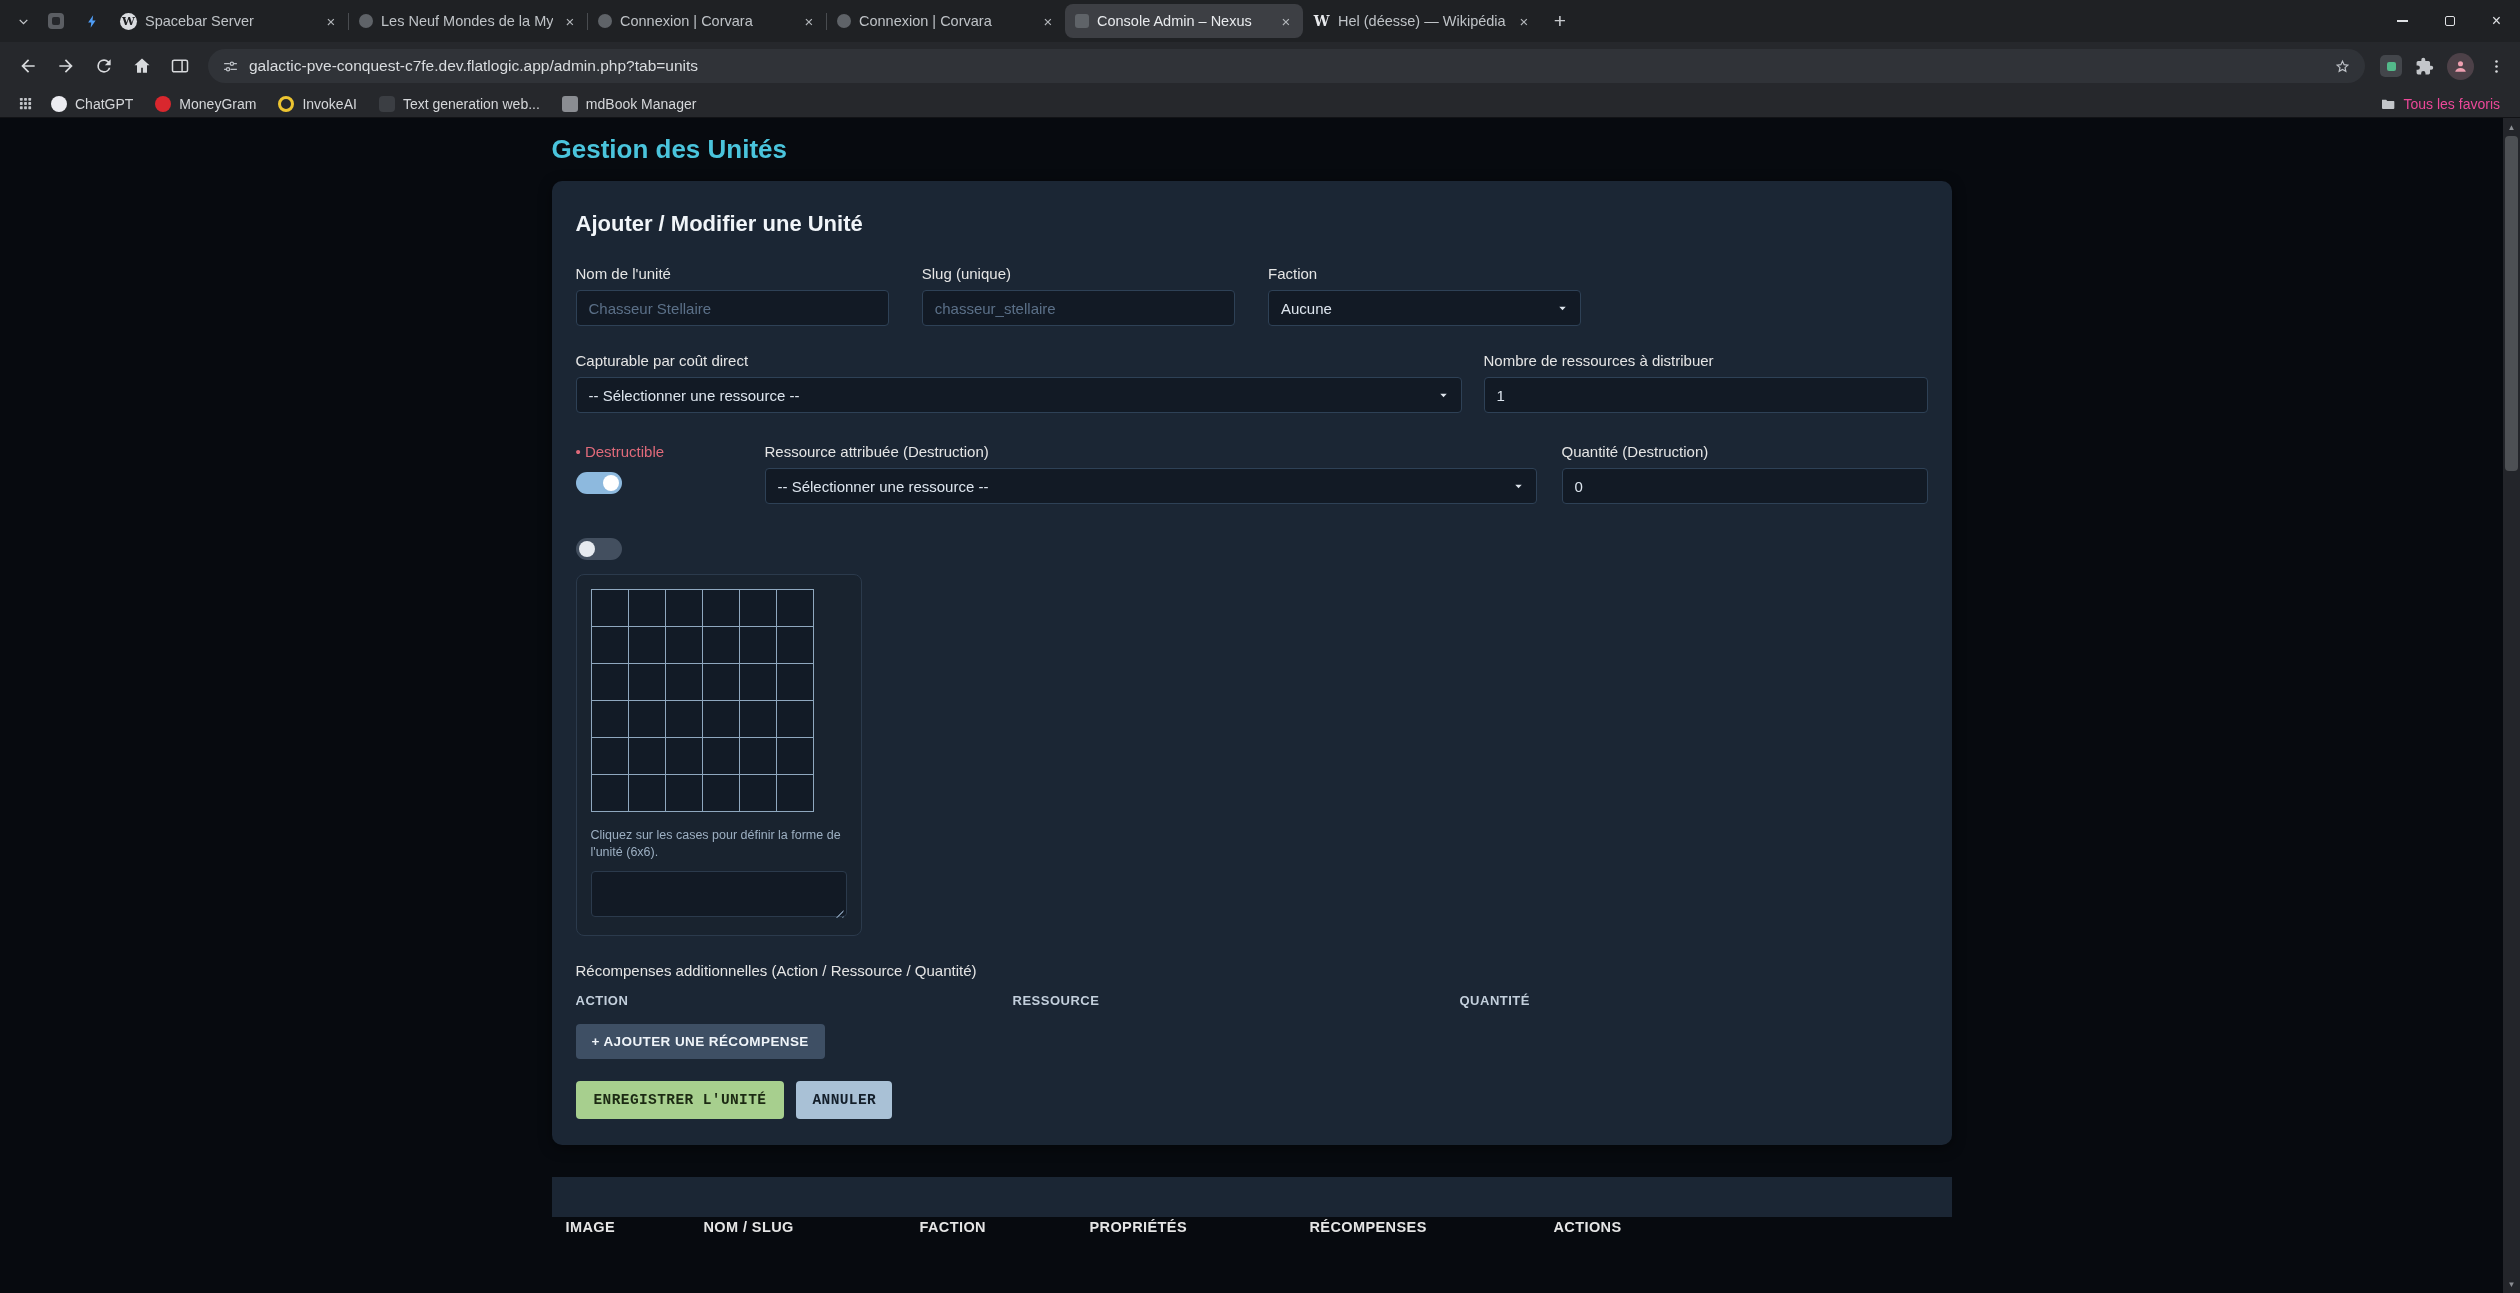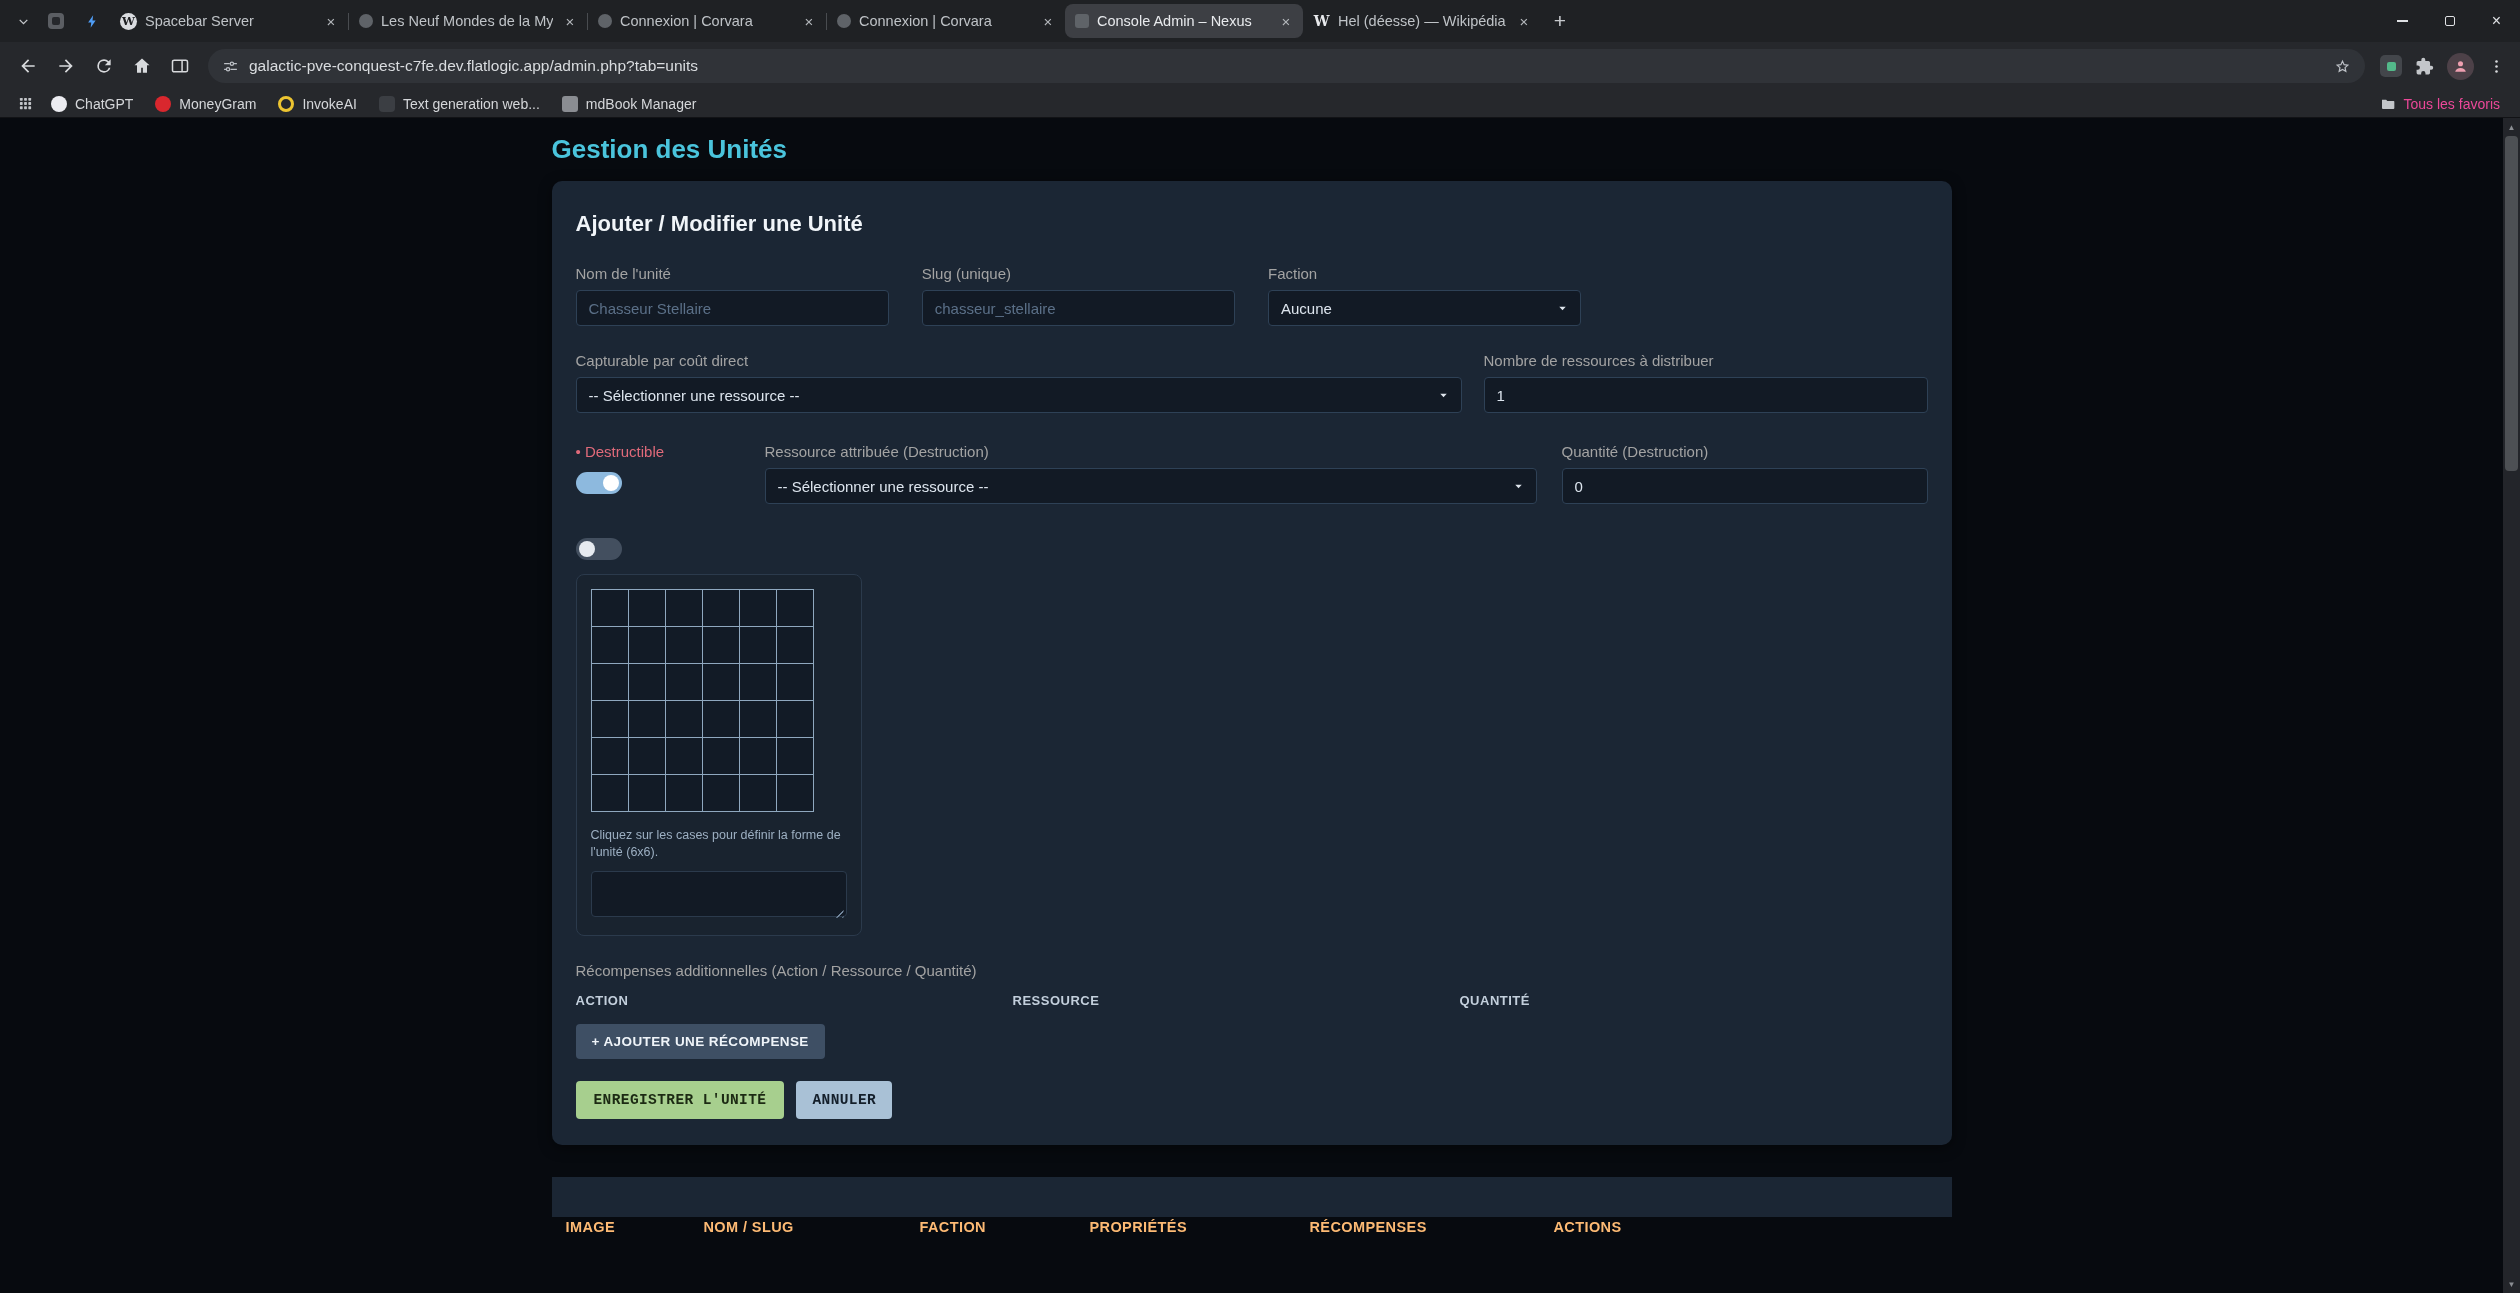--- a/index.html
+++ b/index.html
@@ -72,21 +72,21 @@
   
   .viewport { position:absolute; top:118px; left:0; right:17px; bottom:0; background:#070a0f; overflow:hidden; }
   .content { width:1400px; margin:0 auto; }
   .page-title { margin-top:16px; font-size:26px; font-weight:bold; color:#4ac4dc; }
   .card { margin-top:16px; background:#1b2634; border-radius:10px; padding:24px 24px 26px; box-shadow:0 3px 14px rgba(0,0,0,.45); }
   .card-title { font-size:22px; font-weight:bold; color:#f1f5f9; margin:6px 0 28px; }
   .row { display:grid; }
   .r1 { grid-template-columns:repeat(4,1fr); gap:33px; }
   .r2 { margin-top:26px; grid-template-columns:1fr 444px; gap:22px; }
   .r3 { margin-top:30px; grid-template-columns:164px 772px 1fr; gap:25px; }
-  .flabel { display:block; font-size:15px; color:#a3a3a3; margin-bottom:8px; }
+  .flabel { display:block; font-size:15px; color:#e5e5e5; margin-bottom:8px; }
   .flabel.red { color:#e06a7a; }
   .flabel.green { color:#7fc884; }
   .tinput { width:100%; height:36px; background:#121a25; border:1px solid #2e4156; border-radius:4px; color:#dde5ee; font-size:15px; padding:0 12px; outline:none; font-family:inherit; }
   .tinput::placeholder { color:#5b7088; }
   .select { width:100%; height:36px; background:#121a25; border:1px solid #2e4156; border-radius:4px; color:#dde5ee; font-size:15px; padding:0 12px; display:flex; align-items:center; justify-content:space-between; gap:8px; }
   .select .chev { width:11px; height:11px; color:#dfe6ee; flex:0 0 auto; }
   .select .chev svg { width:11px; height:11px; }
   .select span { white-space:nowrap; overflow:hidden; }
   .filebox { width:100%; height:36px; background:#121a25; border:1px solid #2e4156; border-radius:4px; display:flex; align-items:center; padding:0 10px 0 4px; gap:10px; overflow:hidden; }
   .filebtn { background:#f1f3f4; color:#1b1d1f; font-size:13.5px; padding:5px 11px; border-radius:3px; white-space:nowrap; }
@@ -115,21 +115,21 @@
   .rewards-head { margin-top:14px; display:grid; grid-template-columns:437px 447px 1fr; font-size:13px; font-weight:bold; color:#c3cfdc; letter-spacing:.5px; }
   .btn { display:inline-flex; align-items:center; justify-content:center; border-radius:4px; font-weight:bold; letter-spacing:.4px; }
   .btn.add { margin-top:16px; background:#3e4f64; color:#eff4f9; font-size:13.5px; padding:10px 16px; }
   .actions-row { margin-top:22px; display:flex; gap:12px;font-family:Liberation Mono, monospace; }
   .btn.save { background:#a7cf8e; color:#1c2a13; font-size:14.5px; padding:11px 18px; }
   .btn.cancel { background:#a9c1d6; color:#141f2b; font-size:14.5px; padding:11px 16px; }
 
   .units-table { margin-top:32px; }
   .ut-head, .ut-row { display:grid; grid-template-columns:138px 216px 170px 220px 244px 1fr; }
   .ut-head { background:#1b2634; height:40px; align-items:center; }
-  .ut-head span { padding-left:14px; color:#fdba74; font-size:14.5px; font-weight:bold; letter-spacing:.4px;margin-top:42px; }
+  .ut-head span { padding-left:14px; color:#e5e5e5; font-size:14.5px; font-weight:bold; letter-spacing:.4px;margin-top:42px; }
 
   
   .scrollbar { position:absolute; top:118px; right:0; bottom:0; width:17px; background:#23252a; }
   .sb-arrow { position:absolute; left:0; width:17px; height:16px; display:flex; align-items:center; justify-content:center; color:#8b8e93; font-size:8px; }
   .sb-up { top:1px; } .sb-down { bottom:1px; }
   .sb-thumb { position:absolute; left:2px; right:2px; top:18px; height:335px; background:#4d5054; border-radius:4px; }
 </style>
 </head>
 <body>
 

